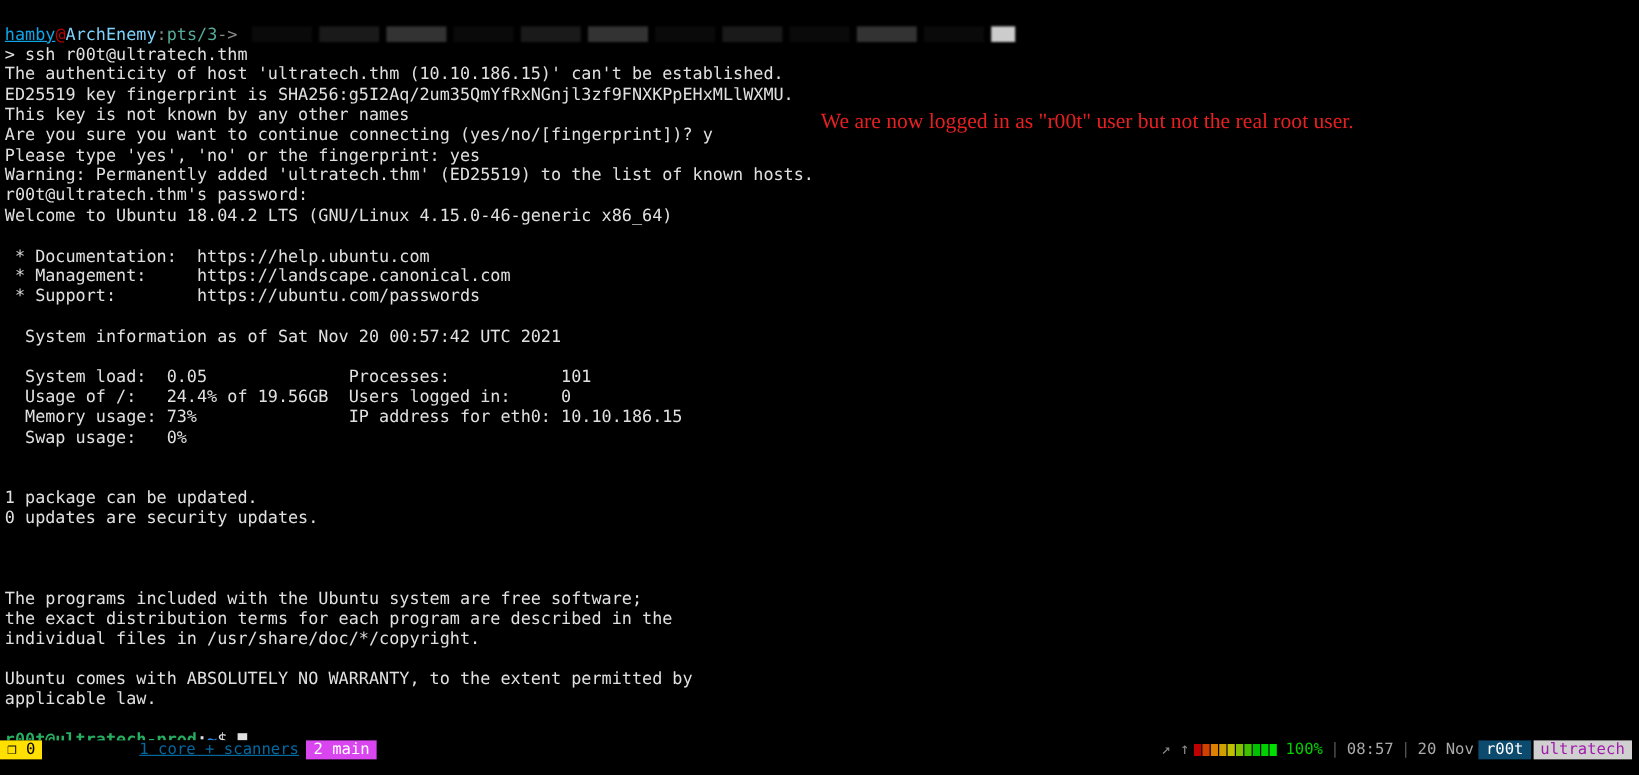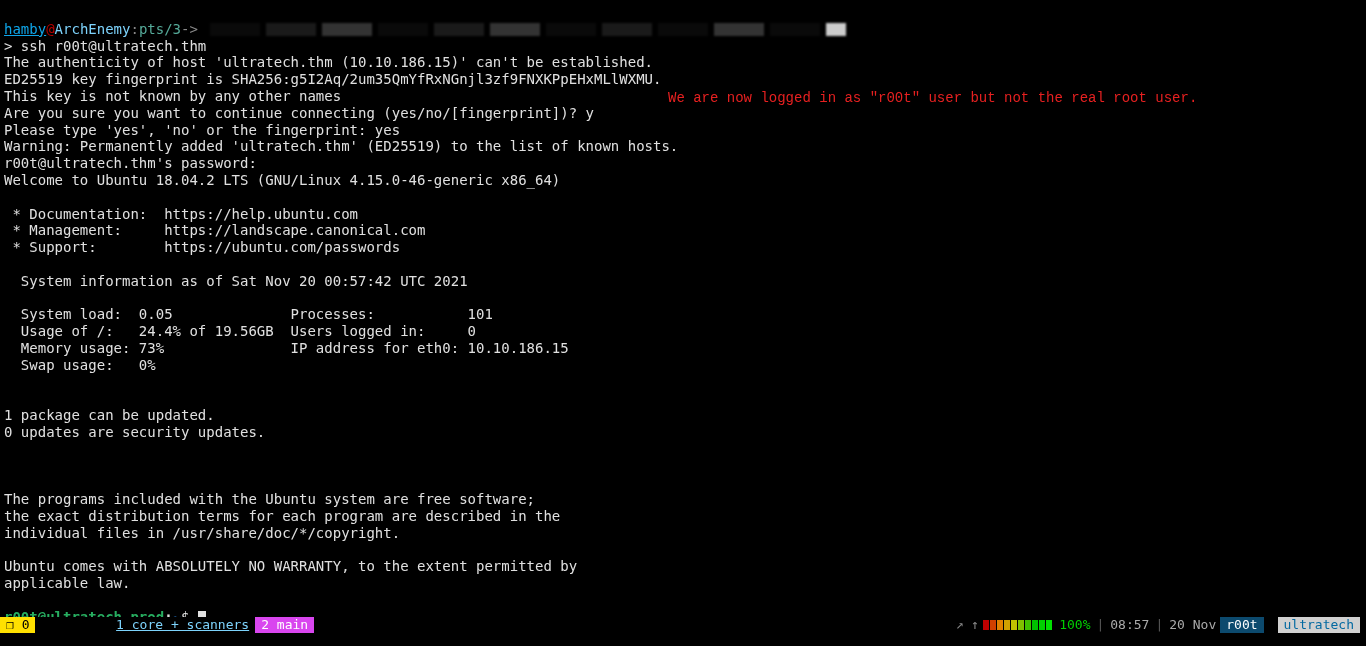--- a/index.html
+++ b/index.html
@@ -37,25 +37,25 @@
       background: #1a1a1a;
       filter: blur(1px);
     }
     .blur-block.light { background: #333; }
     .blur-block.dark { background: #0a0a0a; }
     .blur-block.small { width: 20px; }
     .blur-block.white { background: #ccc; }
     .annotation {
       position: absolute;
       color: #e62020;
-      font-family: Liberation Mono, monospace;
-      font-size: 14px;
+      font-family: Liberation Serif, serif;
+      font-size: 18px;
       line-height: 1.5;
       top: 88px;
-      left: 668px;
+      left: 684px;
       width: 680px;
     }
     .shell-prompt { }
     .prompt-user { color: #27ae60; font-weight: bold; }
     .prompt-colon { color: #e0e0e0; font-weight: bold; }
     .prompt-path { color: #2980d9; font-weight: bold; }
     .prompt-dollar { color: #e0e0e0; }
     .cursor {
       display: inline-block;
       width: 8px;
@@ -71,32 +71,32 @@
       height: 16px;
       background: #000;
       display: flex;
       align-items: stretch;
       font-size: 13px;
       line-height: 16px;
     }
     .seg { padding: 0 6px; display: inline-flex; align-items: center; }
     .seg-session { background: #ffe000; color: #000; }
     .seg-uptime { background: #ff00aa; color: #fff; margin-top: 36px; }
-    .seg-tabs { background: #000; color: #7dd3fc; }
+    .seg-tabs { background: #000; color: #0369a1; }
     .seg-tabs .tab { text-decoration: underline; }
     .seg-active-tab { background: #d946ef; color: #fff; }
     .spacer { flex: 1; background: #000; }
     .seg-right { background: #000; color: #aaa; display: inline-flex; align-items: center; }
     .cpu-arrow { color: #888; margin-right: 4px; }
     .cpu-bars { display: inline-flex; gap: 0; margin-right: 6px; }
     .cpu-bars span { width: 6px; height: 10px; display: inline-block; margin-right: 1px; }
     .bat-pct { color: #00d000; }
     .sep { color: #555; margin: 0 6px; }
     .seg-user { background: #0c4a6e; color: #fff; padding: 0 6px; margin-left: 4px;}
-    .seg-host { background: #d0d0d0; color: #0369a1; padding: 0 6px; margin-left: 14px;}
+    .seg-host { background: #d0d0d0; color: #a21caf; padding: 0 6px; margin-left: 2px;}
     .bottom-strip {
       position: absolute;
       bottom: 0; left: 0; width: 100%; height: 13px;
       background: #000;
     }
   </style>
 </head>
 <body>
 
 <div class="terminal">

